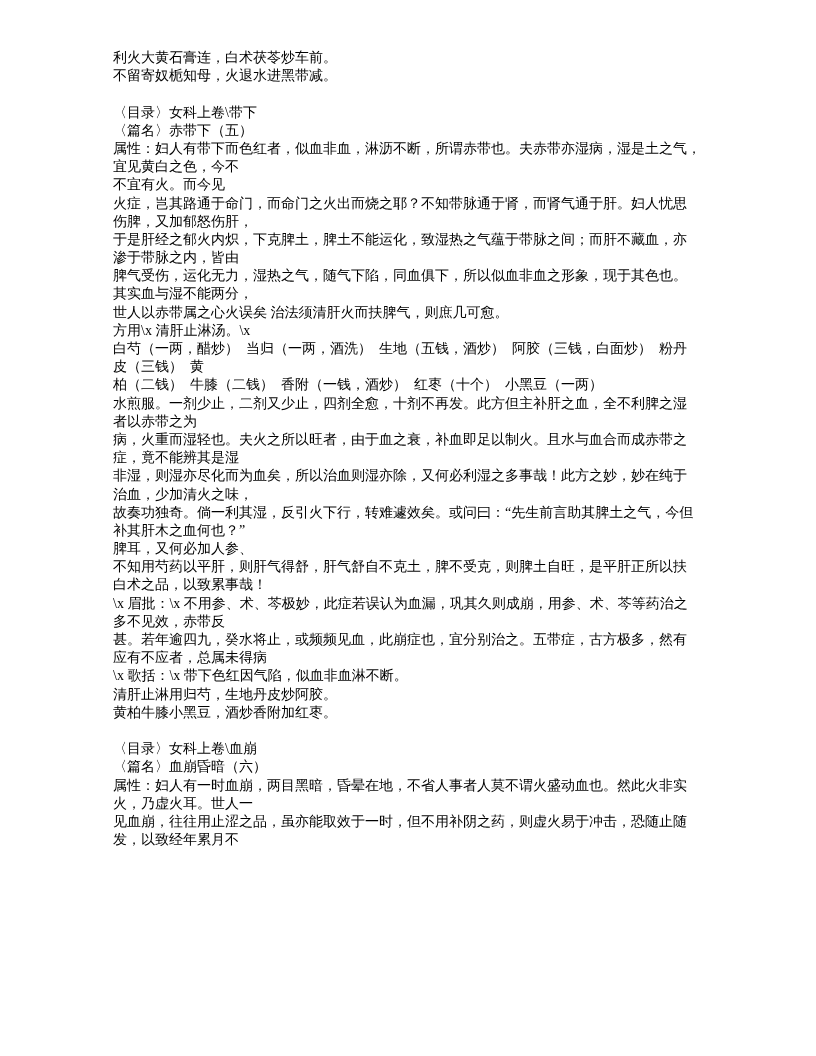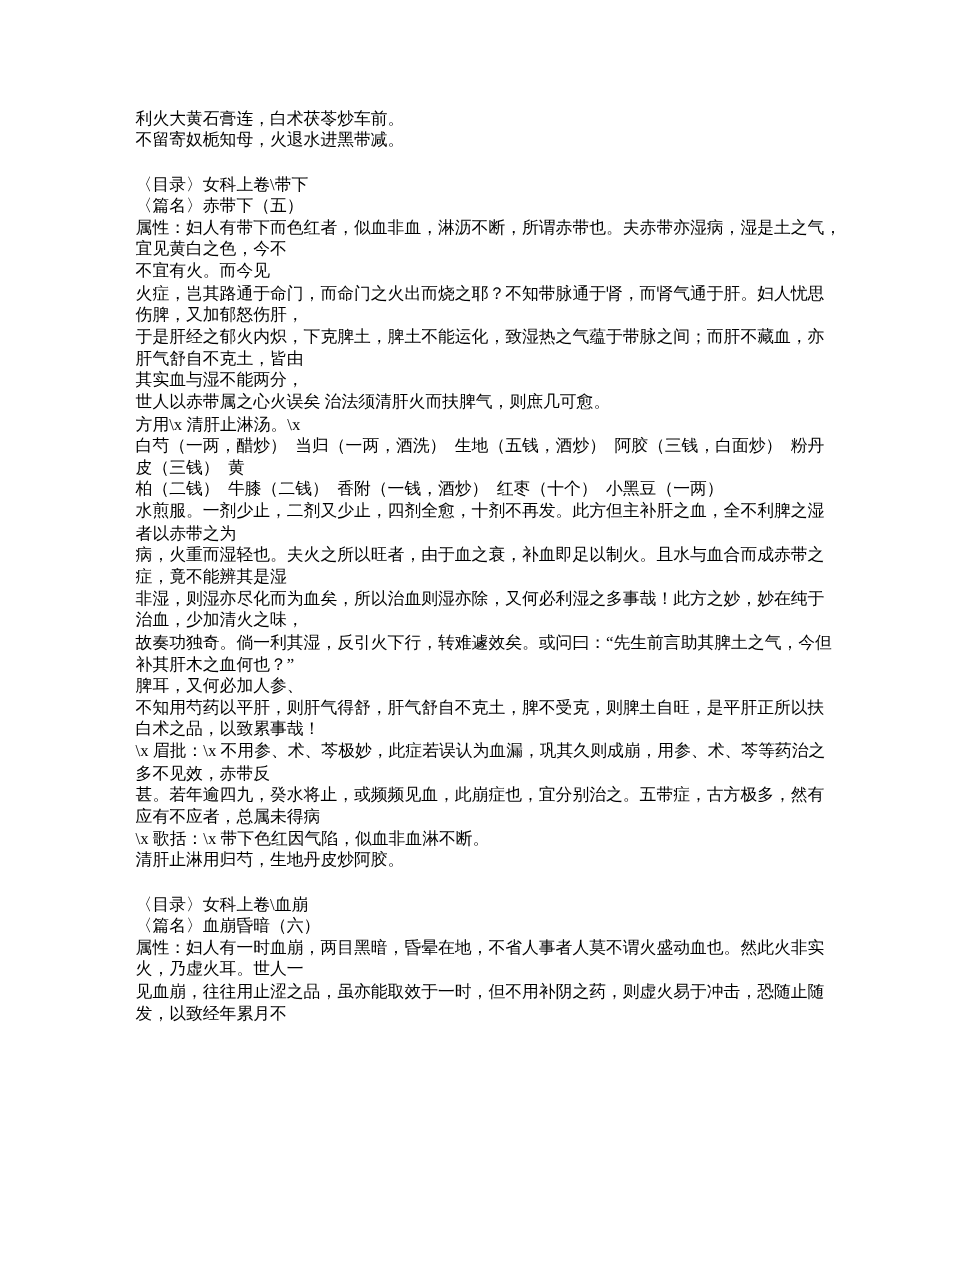--- a/index.html
+++ b/index.html
@@ -12,21 +12,21 @@
     background: #ffffff;
     overflow: hidden;
   }
   .doc-page {
     position: absolute;
     top: 0;
     left: 0;
     width: 816px;
     height: 808px;
     box-sizing: border-box;
-    padding: 91px 20px 0 113px;
+    padding: 49px 20px 0 113px;
     background: #ffffff;
   }
   .line {
     font-family: "Liberation Serif", "DejaVu Serif", serif;
     font-size: 14px;
     line-height: 18.2px;
     height: 18.2px;
     color: #000000;
     white-space: pre;
     letter-spacing: 0;
@@ -40,21 +40,22 @@
     <div class="line">不留寄奴栀知母，火退水进黑带减。</div>
     <div class="line"></div>
     <div class="line">〈目录〉女科上卷\带下</div>
     <div class="line">〈篇名〉赤带下（五）</div>
     <div class="line">属性：妇人有带下而色红者，似血非血，淋沥不断，所谓赤带也。夫赤带亦湿病，湿是土之气，</div>
     <div class="line">宜见黄白之色，今不</div>
     <div class="line">不宜有火。而今见</div>
     <div class="line">火症，岂其路通于命门，而命门之火出而烧之耶？不知带脉通于肾，而肾气通于肝。妇人忧思</div>
     <div class="line">伤脾，又加郁怒伤肝，</div>
     <div class="line">于是肝经之郁火内炽，下克脾土，脾土不能运化，致湿热之气蕴于带脉之间；而肝不藏血，亦</div>
-    <div class="line">肝气舒自不克土，皆由</div>
+    <div class="line">渗于带脉之内，皆由</div>
+    <div class="line">脾气受伤，运化无力，湿热之气，随气下陷，同血俱下，所以似血非血之形象，现于其色也。</div>
     <div class="line">其实血与湿不能两分，</div>
     <div class="line">世人以赤带属之心火误矣 治法须清肝火而扶脾气，则庶几可愈。</div>
     <div class="line">方用\x 清肝止淋汤。\x</div>
     <div class="line">白芍（一两，醋炒）  当归（一两，酒洗）  生地（五钱，酒炒）  阿胶（三钱，白面炒）  粉丹</div>
     <div class="line">皮（三钱）  黄</div>
     <div class="line">柏（二钱）  牛膝（二钱）  香附（一钱，酒炒）  红枣（十个）  小黑豆（一两）</div>
     <div class="line">水煎服。一剂少止，二剂又少止，四剂全愈，十剂不再发。此方但主补肝之血，全不利脾之湿</div>
     <div class="line">者以赤带之为</div>
     <div class="line">病，火重而湿轻也。夫火之所以旺者，由于血之衰，补血即足以制火。且水与血合而成赤带之</div>
     <div class="line">症，竟不能辨其是湿</div>
@@ -64,20 +65,21 @@
     <div class="line">补其肝木之血何也？”</div>
     <div class="line">脾耳，又何必加人参、</div>
     <div class="line">不知用芍药以平肝，则肝气得舒，肝气舒自不克土，脾不受克，则脾土自旺，是平肝正所以扶</div>
     <div class="line">白术之品，以致累事哉！</div>
     <div class="line">\x 眉批：\x 不用参、术、芩极妙，此症若误认为血漏，巩其久则成崩，用参、术、芩等药治之</div>
     <div class="line">多不见效，赤带反</div>
     <div class="line">甚。若年逾四九，癸水将止，或频频见血，此崩症也，宜分别治之。五带症，古方极多，然有</div>
     <div class="line">应有不应者，总属未得病</div>
     <div class="line">\x 歌括：\x 带下色红因气陷，似血非血淋不断。</div>
     <div class="line">清肝止淋用归芍，生地丹皮炒阿胶。</div>
+    <div class="line">黄柏牛膝小黑豆，酒炒香附加红枣。</div>
     <div class="line"></div>
     <div class="line">〈目录〉女科上卷\血崩</div>
     <div class="line">〈篇名〉血崩昏暗（六）</div>
     <div class="line">属性：妇人有一时血崩，两目黑暗，昏晕在地，不省人事者人莫不谓火盛动血也。然此火非实</div>
     <div class="line">火，乃虚火耳。世人一</div>
     <div class="line">见血崩，往往用止涩之品，虽亦能取效于一时，但不用补阴之药，则虚火易于冲击，恐随止随</div>
     <div class="line">发，以致经年累月不</div>
   </main>
 
 </body></html>

